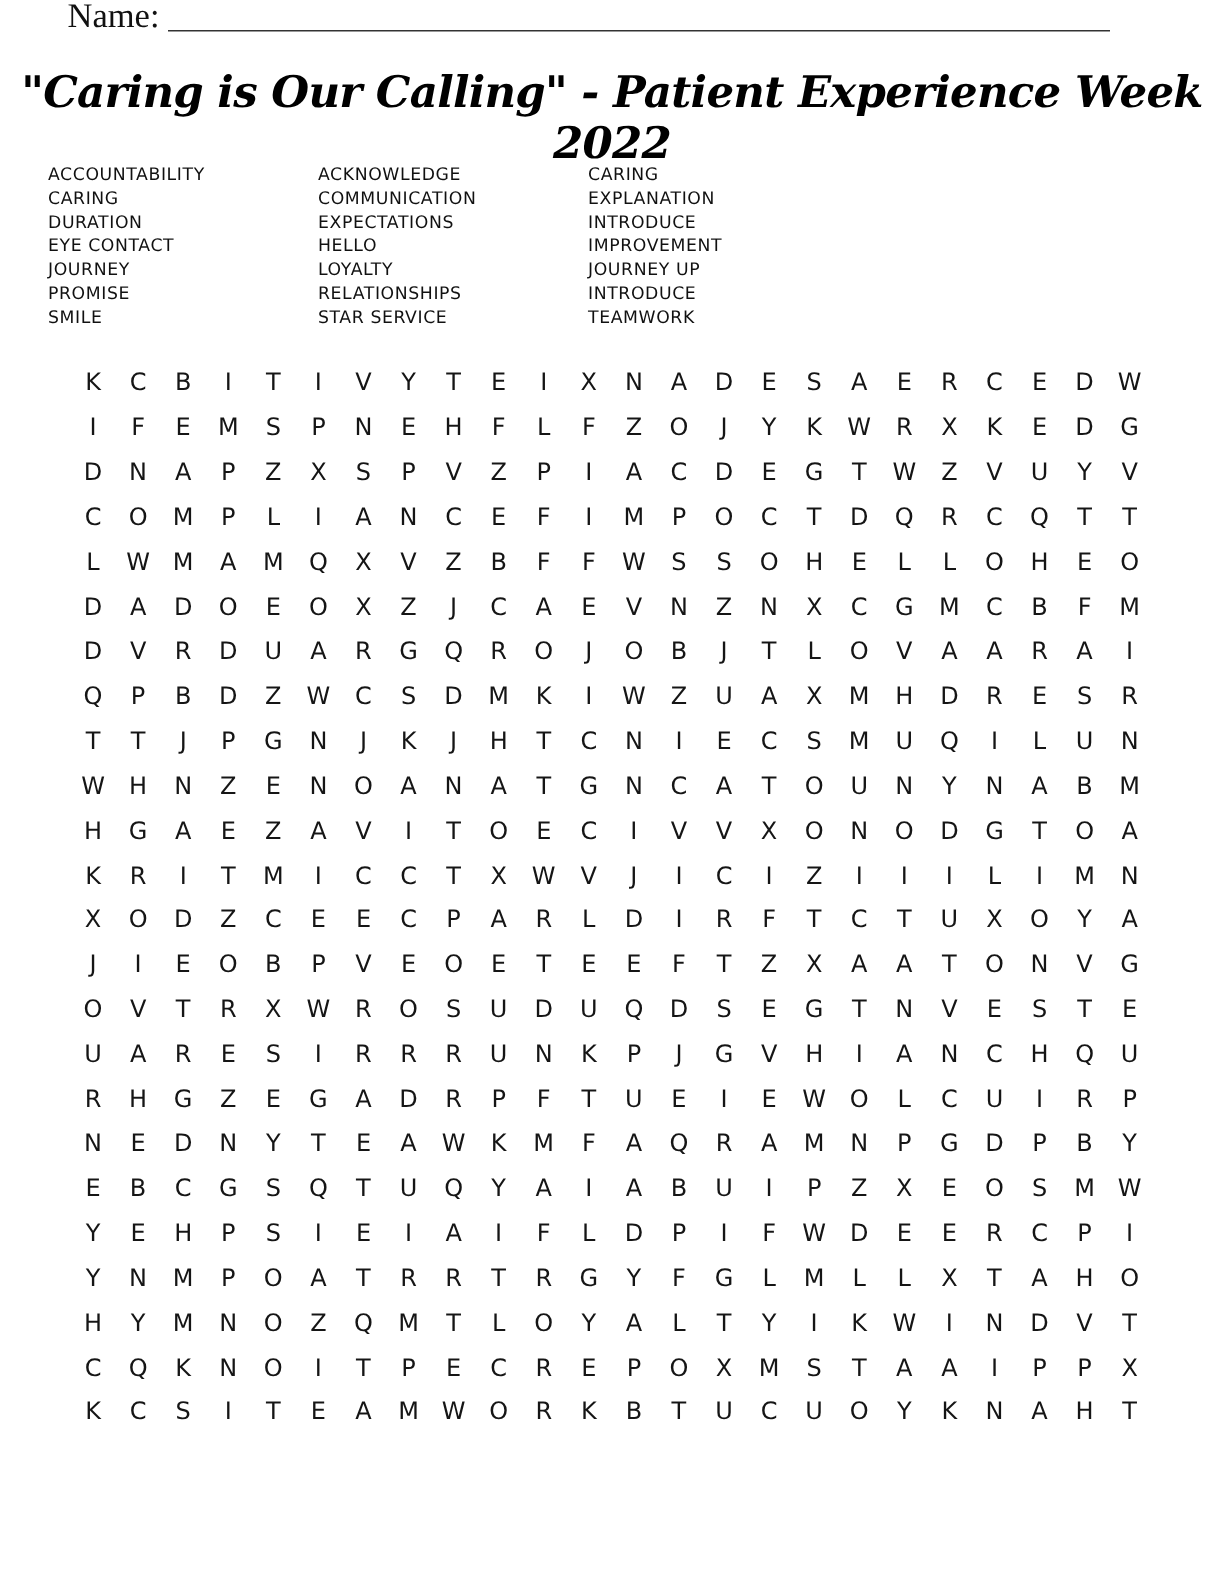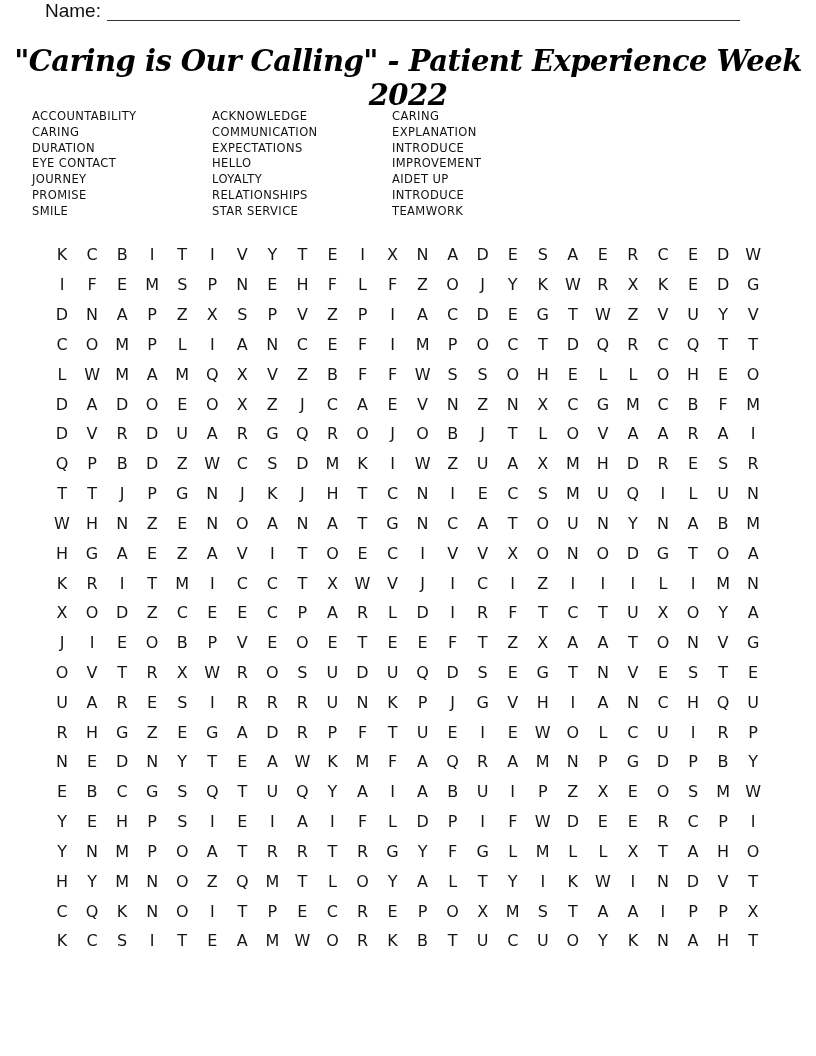--- a/index.html
+++ b/index.html
@@ -16,22 +16,22 @@
   
   .name-row {
     position: absolute;
     left: 45px;
     top: 1px;
     width: 695px;
     display: flex;
     align-items: flex-end;
   }
   .name-label {
-    font-family: Liberation Sans, sans-serif;
-    font-size: 19px;
+    font-family: Liberation Serif, serif;
+    font-size: 23px;
     color: #111111;
     white-space: nowrap;
     line-height: 20px;
   }
   .name-line {
     flex: 1;
     height: 19px;
     margin-left: 6px;
     border-bottom: 1.6px solid #333333;
   }
@@ -112,21 +112,21 @@
         <div class="word-item">HELLO</div>
         <div class="word-item">LOYALTY</div>
         <div class="word-item">RELATIONSHIPS</div>
         <div class="word-item">STAR SERVICE</div>
       </div>
       <div class="word-col">
         <div class="word-item">CARING</div>
         <div class="word-item">EXPLANATION</div>
         <div class="word-item">INTRODUCE</div>
         <div class="word-item">IMPROVEMENT</div>
-        <div class="word-item">AIDET UP</div>
+        <div class="word-item">JOURNEY UP</div>
         <div class="word-item">INTRODUCE</div>
         <div class="word-item">TEAMWORK</div>
       </div>
     </div>
 
   <div class="grid">
       <div class="grid-row">
         <div class="grid-cell">K</div>
         <div class="grid-cell">C</div>
         <div class="grid-cell">B</div>

